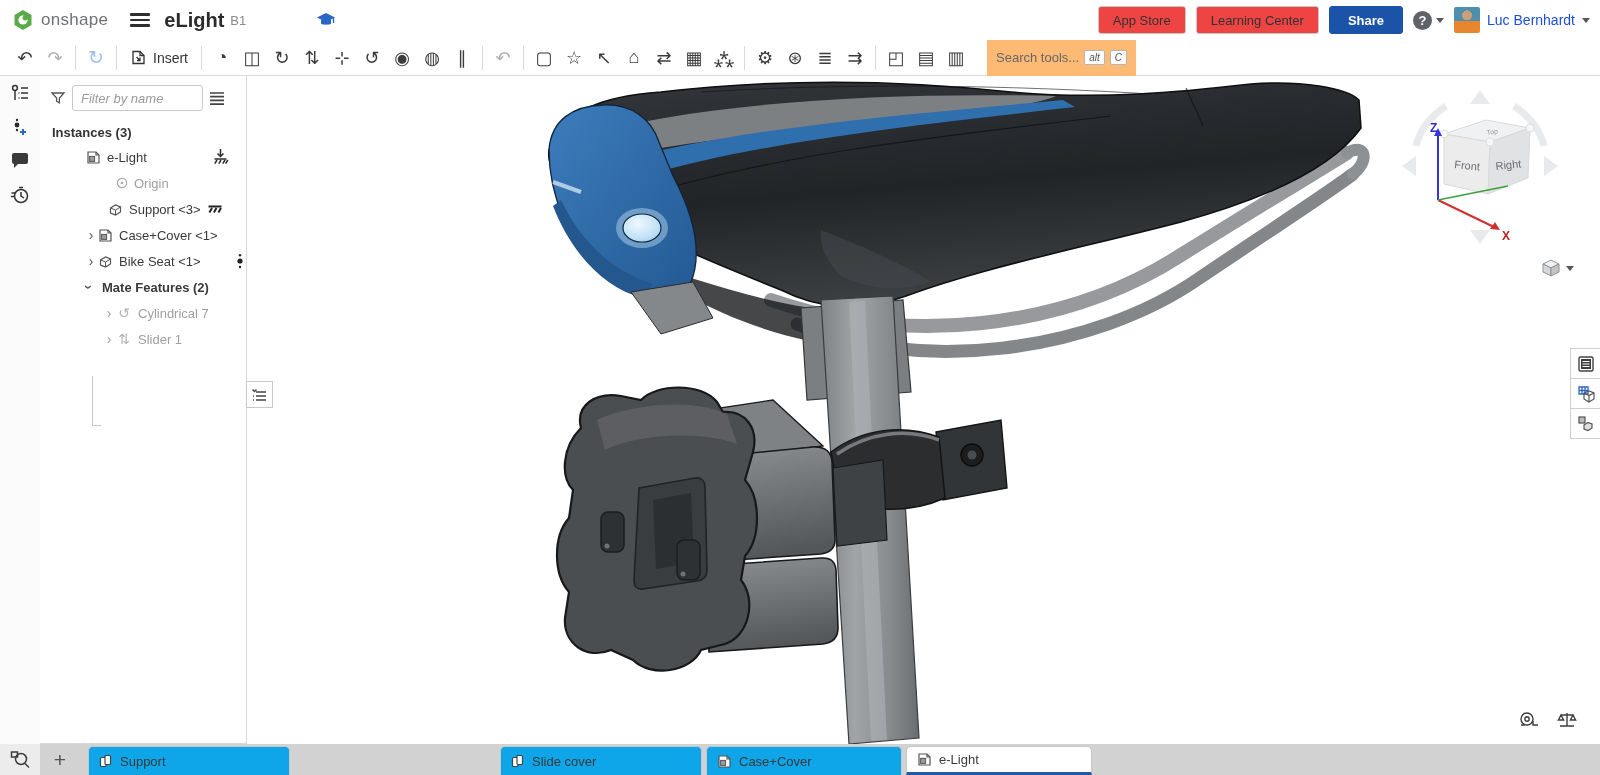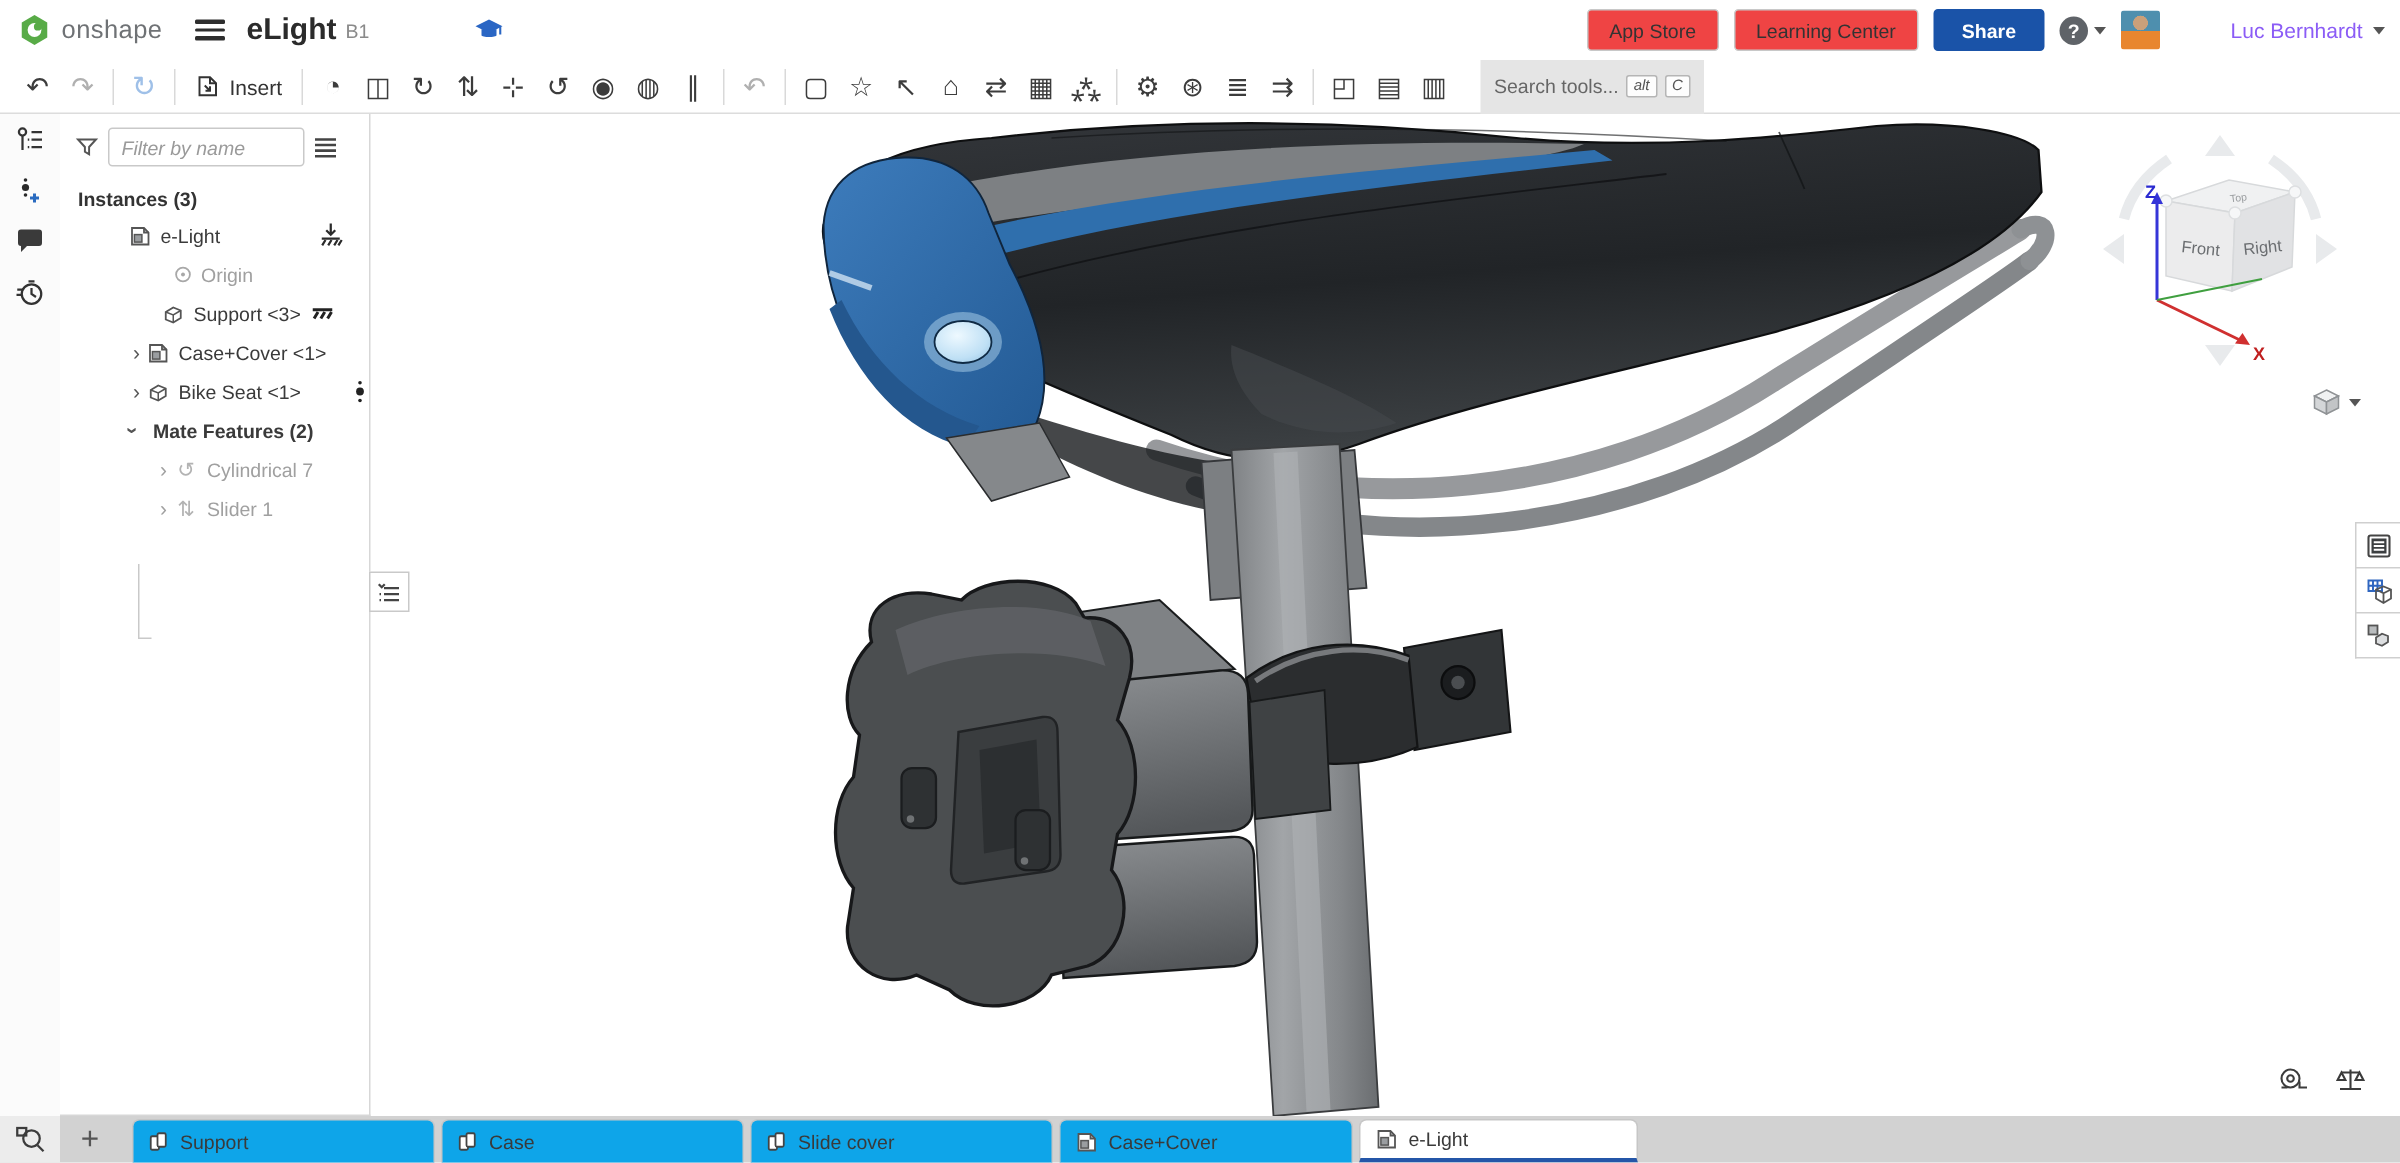--- a/index.html
+++ b/index.html
@@ -21,33 +21,33 @@
   .hbtn.share { background:#1a53a8; border-color:#1a53a8; color:#fff; font-weight:bold; padding:0 18px; }
   .help-wrap { display:flex; align-items:center; gap:4px; cursor:pointer; }
   .help-circle { width:19px; height:19px; border-radius:50%; background:#5f6368; color:#fff;
     font-size:13px; font-weight:bold; display:flex; align-items:center; justify-content:center; }
   .caret { width:0; height:0; border-left:4px solid transparent; border-right:4px solid transparent; border-top:5px solid #555; display:inline-block; }
   .user-wrap { display:flex; align-items:center; gap:7px; cursor:pointer; }
   .avatar { width:26px; height:26px; border-radius:2px;
     background:
       radial-gradient(circle at 50% 32%, #caa07a 0 22%, rgba(0,0,0,0) 23%),
       linear-gradient(180deg,#4e8fae 0 52%, #e8862f 52%); }
-  .user-name { font-size:14px; color:#8b5cf6;margin-left:40px; }
+  .user-name { font-size:14px; color:#1d4ed8; }
 
   
   .toolbar { height:36px; display:flex; align-items:center; padding-left:10px; border-bottom:1px solid #dcdcdc; background:#fff; }
   .tbtn { width:30px; height:28px; border:none; background:transparent; display:flex; align-items:center; justify-content:center;
     font-size:18px; color:#3c3c3c; cursor:pointer; font-family:inherit; }
   .tbtn.dis { color:#b0b0b0; }
   .tbtn.refresh { color:#9fc0e8; font-size:19px; }
   .tsep { width:1px; height:24px; background:#d9d9d9; margin:0 5px; }
   .insert-btn { display:flex; align-items:center; gap:6px; border:none; background:transparent; font-size:14px; color:#333;
     padding:0 8px; height:28px; cursor:pointer; font-family:inherit; }
   #tool-strip { display:flex; align-items:center; }
-  .search-box { display:flex; align-items:center; margin-left:16px; background:#e5e5e5; border-radius:2px; padding:23px 9px; cursor:pointer; }
+  .search-box { display:flex; align-items:center; margin-left:16px; background:#fdba74; border-radius:2px; padding:23px 9px; cursor:pointer; }
   .search-text { font-size:13px; color:#666; }
   .keycap { font-size:10px; color:#555; background:#fdfdfd; border:1px solid #b5b5b5; border-radius:2px; padding:1px 4px; margin-left:5px;font-style:italic; }
 
   
   .main { position:relative; height:668px; }
   .left-rail { position:absolute; left:0; top:0; width:40px; height:100%; background:#fbfbfb; }
   .rail-ic { width:40px; height:34px; display:flex; align-items:center; justify-content:center; cursor:pointer; }
 
   .panel { position:absolute; left:40px; top:0; width:207px; height:100%; background:#fff;
     border-right:1px solid #d7d7d7; border-bottom:1px solid #d7d7d7; }
@@ -492,27 +492,20 @@
   </div>
   <button class="newtab-btn">+</button>
 
   <div class="tab" style="left:88px;width:202px">
     <svg width="14" height="14" viewBox="0 0 14 14" fill="#fff" stroke="#444" stroke-width="1.2">
       <rect x="1.5" y="3.5" width="5.5" height="9" rx="1"></rect>
         <rect x="6" y="1.5" width="5.5" height="9" rx="1"></rect>
     </svg>
     <span>Support</span>
   </div>
-  <div class="tab" style="left:294px;width:202px">
-    <svg width="14" height="14" viewBox="0 0 14 14" fill="#fff" stroke="#444" stroke-width="1.2">
-      <rect x="1.5" y="3.5" width="5.5" height="9" rx="1"></rect>
-        <rect x="6" y="1.5" width="5.5" height="9" rx="1"></rect>
-    </svg>
-    <span>Case</span>
-  </div>
   <div class="tab" style="left:500px;width:202px">
     <svg width="14" height="14" viewBox="0 0 14 14" fill="#fff" stroke="#444" stroke-width="1.2">
       <rect x="1.5" y="3.5" width="5.5" height="9" rx="1"></rect>
         <rect x="6" y="1.5" width="5.5" height="9" rx="1"></rect>
     </svg>
     <span>Slide cover</span>
   </div>
   <div class="tab" style="left:706px;width:196px">
     <svg width="15" height="15" viewBox="0 0 15 15">
       <path d="M2 2 h8 l3 3 v8 H2 z" fill="#fff" stroke="#555" stroke-width="1.2"></path>

